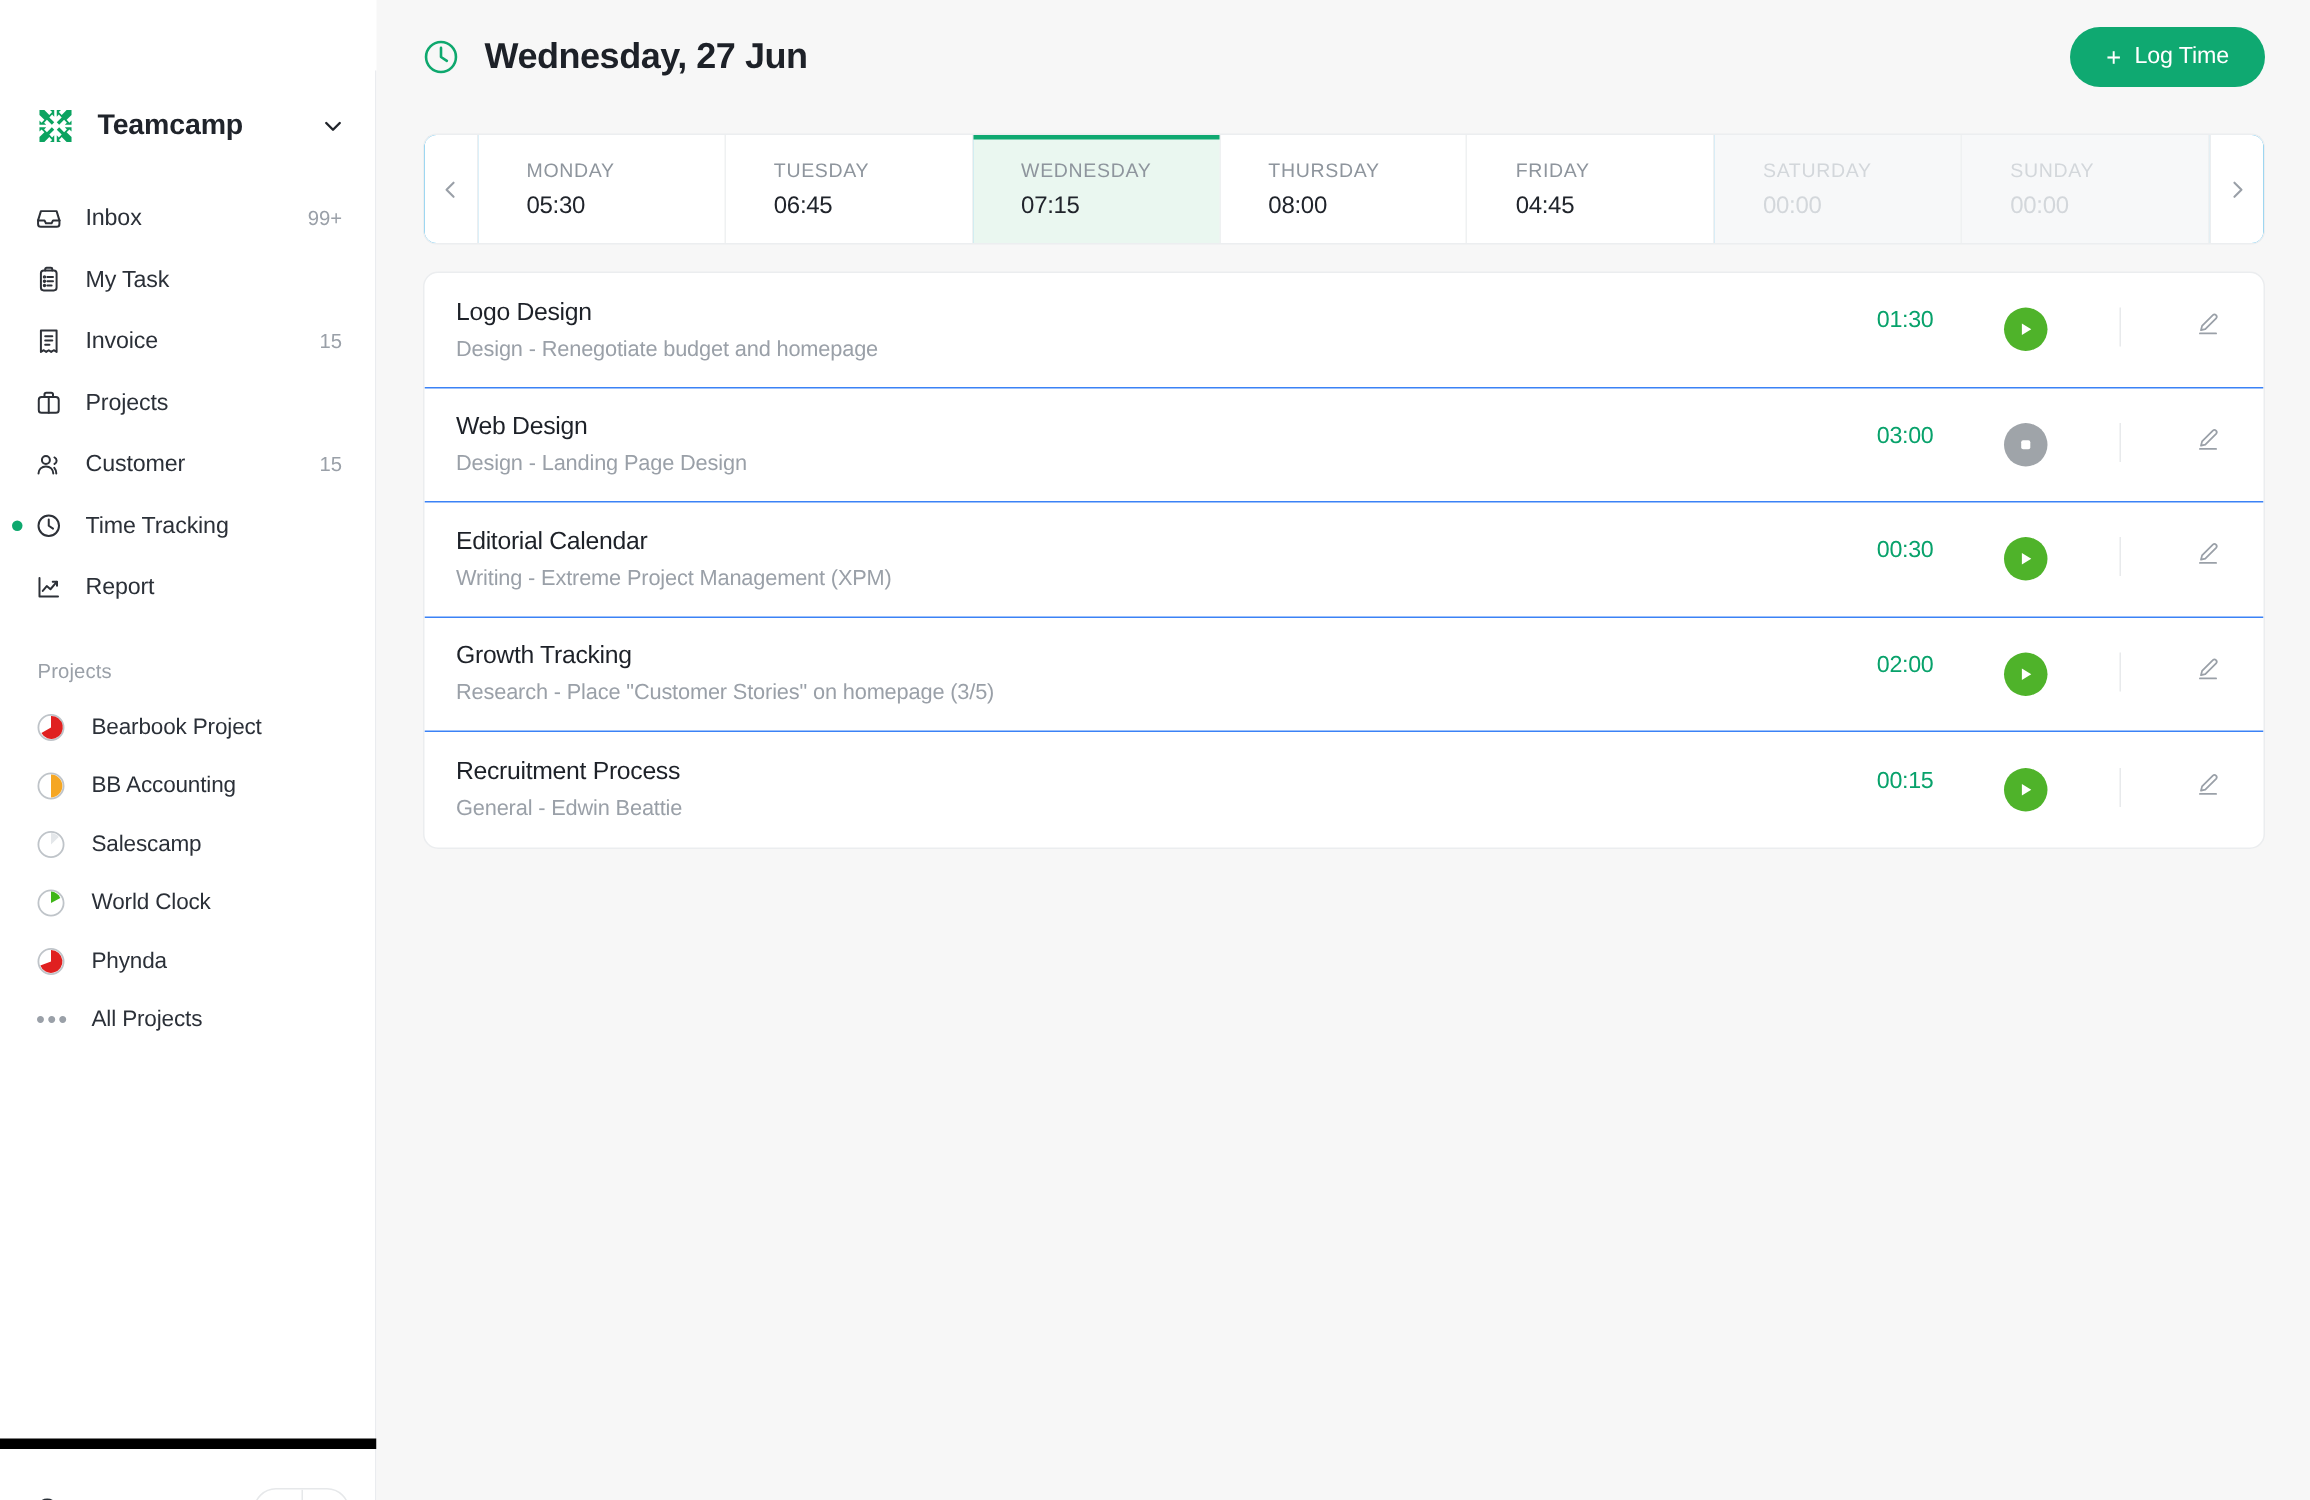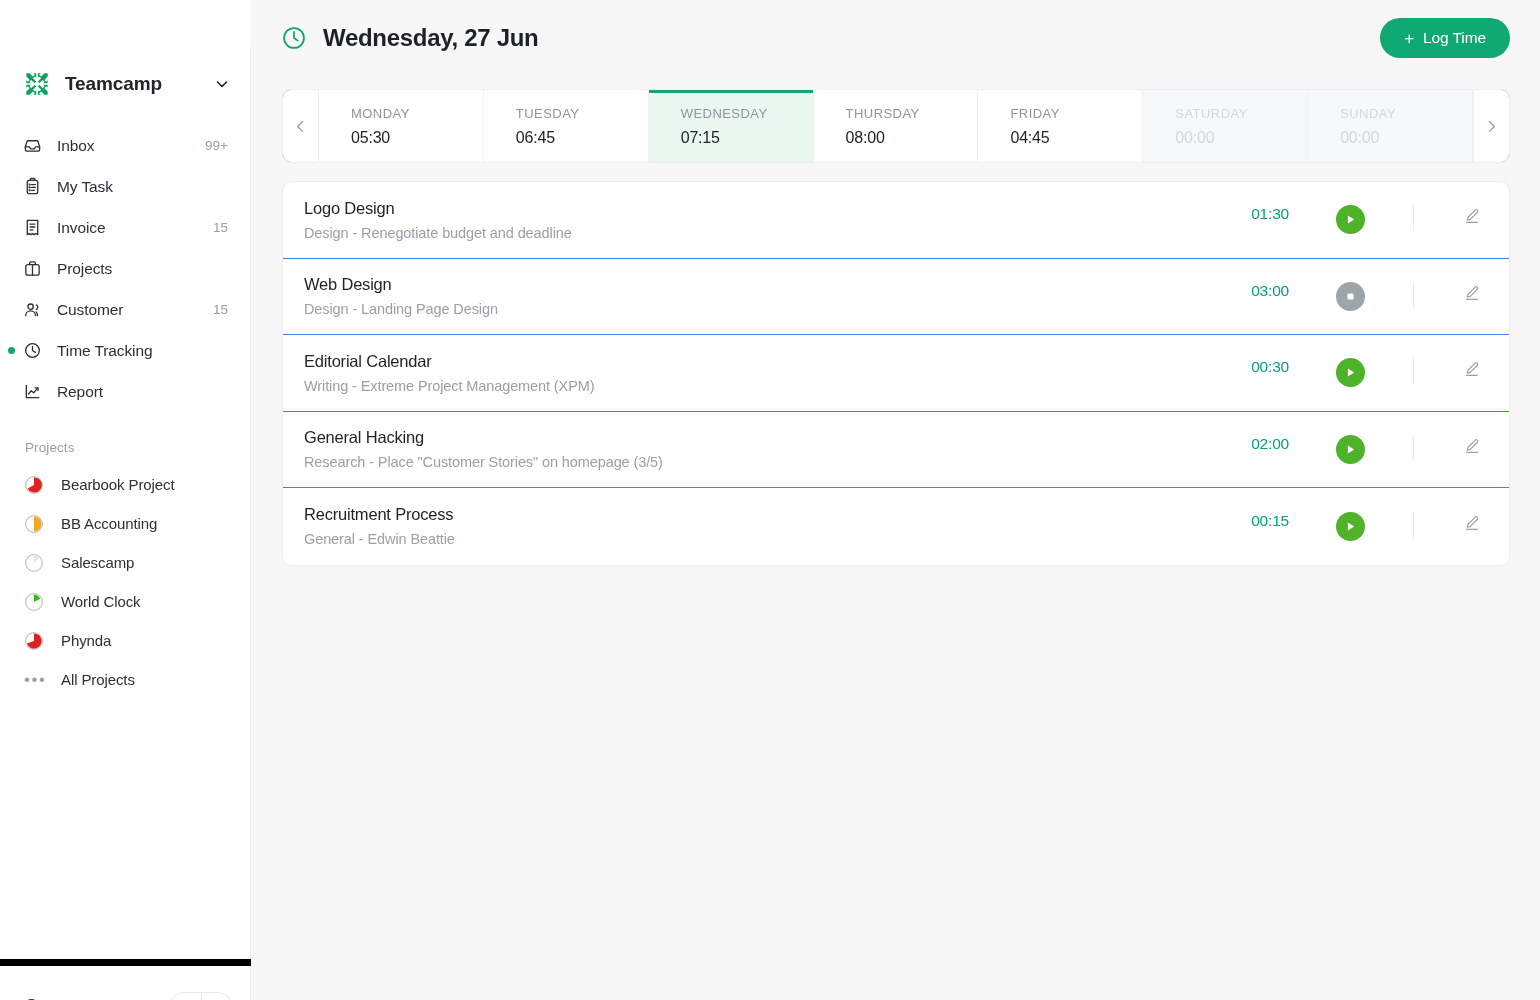--- a/index.html
+++ b/index.html
@@ -459,21 +459,21 @@
             <polyline points="6,3 11,8 6,13"></polyline>
           </svg>
       </div>
     </div>
 
     <div class="task-card">
 
       <div class="task-row">
         <div class="task-info">
           <span class="task-title">Logo Design</span>
-          <span class="task-sub">Design - Renegotiate budget and deadline</span>
+          <span class="task-sub">Design - Renegotiate budget and homepage</span>
         </div>
         <div class="task-actions">
           <span class="task-duration">01:30</span>
           <span class="circle-btn play">
             <svg width="13" height="13" viewBox="0 0 12 12">
                 <polygon points="3.6,2.4 9.4,6 3.6,9.6" fill="#ffffff"></polygon>
               </svg>
           </span>
           <span class="divider-v"></span>
           <span class="edit-btn">
@@ -524,21 +524,21 @@
             <svg width="18" height="18" viewBox="0 0 20 20" fill="none" stroke="currentColor" stroke-width="1.3" stroke-linecap="round" stroke-linejoin="round">
               <path d="M13.6 3.4a1.7 1.7 0 012.4 2.4l-8 8-3.2.8.8-3.2z"></path>
                 <line x1="4" y1="17" x2="16" y2="17"></line>
             </svg>
           </span>
         </div>
       </div>
 
       <div class="task-row">
         <div class="task-info">
-          <span class="task-title">General Hacking</span>
+          <span class="task-title">Growth Tracking</span>
           <span class="task-sub">Research - Place "Customer Stories" on homepage (3/5)</span>
         </div>
         <div class="task-actions">
           <span class="task-duration">02:00</span>
           <span class="circle-btn play">
             <svg width="13" height="13" viewBox="0 0 12 12">
                 <polygon points="3.6,2.4 9.4,6 3.6,9.6" fill="#ffffff"></polygon>
               </svg>
           </span>
           <span class="divider-v"></span>

